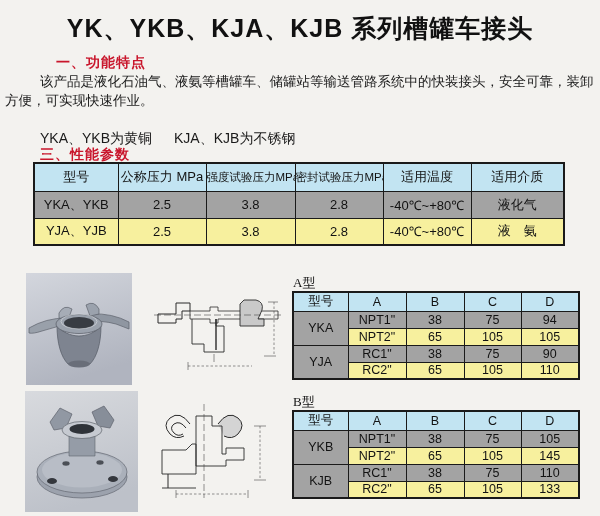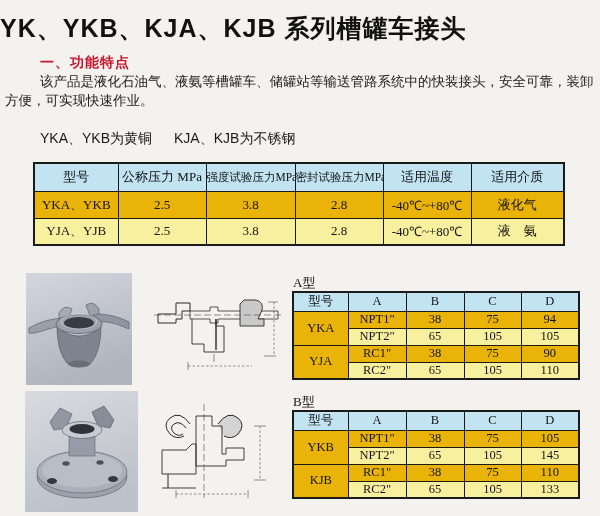--- a/index.html
+++ b/index.html
@@ -4,46 +4,46 @@
 <style>
   html,body{margin:0;padding:0;background:#e6e5e2;}
   .page{
     position:relative; width:600px; height:516px; overflow:hidden;
     background:#f3f2ef;
     font-family:"Liberation Sans", sans-serif;
     color:#1c1c1c;
   }
   .title{
     position:absolute; left:0; top:12px; width:600px;
-    text-align:left; font-size:25px; font-weight:bold; letter-spacing:1px;
+    text-align:center; font-size:25px; font-weight:bold; letter-spacing:1px;
     color:#111;
   }
   .sec-h{
     position:absolute; left:40px;
     font-size:14px; font-weight:bold; color:#c9162c; letter-spacing:1px;
   }
-  .sec-h.h1{top:54px;}
+  .sec-h.h1{top:54px;margin-left:16px;}
   .sec-h.h2{top:112px;}
   .sec-h.h3{top:146px;}
   .sec-h.h4{top:250px; left:38px;}
   .para{
     position:absolute; left:5px; top:72px; width:592px;
     font-size:13.5px; line-height:19px; color:#1a1a1a;
   }
   .para .ln{display:block;}
   .para .indent{text-indent:35px;}
   .materials{
     position:absolute; left:40px; top:130px; font-size:14px; color:#1a1a1a;
   }
   .materials .gap{display:inline-block; width:22px;}
   
   table.tbl{
     position:absolute; border-collapse:collapse; table-layout:fixed;
-    font-family:Liberation Serif, serif; color:#131313;
-    border:2px solid #1a1a1a; background:#eab308;
+    font-family:Liberation Sans, sans-serif; color:#131313;
+    border:2px solid #1a1a1a; background:#a3a3a3;
   }
   table.tbl th, table.tbl td{
     border:1px solid #1a1a1a; text-align:center; vertical-align:middle;
     padding:0; font-weight:normal; overflow:hidden; white-space:nowrap;
   }
   table.perf{left:33px; top:162px; width:530px; font-size:13px;}
   table.perf tr.hdr{height:28px;}
   table.perf tr.r{height:27px;}
   table.perf th{background:#c2e4f2;}
   table.perf th.small{font-size:11.5px;}
@@ -77,20 +77,21 @@
   <div class="sec-h h1">一、功能特点</div>
   <div class="para">
     <span class="ln indent">该产品是液化石油气、液氨等槽罐车、储罐站等输送管路系统中的快装接头，安全可靠，装卸</span>
     <span class="ln">方便，可实现快速作业。</span>
   </div>
 
   <div class="materials">
     <span>YKA、YKB为黄铜</span><span class="gap"></span><span>KJA、KJB为不锈钢</span>
   </div>
 
+  <div class="sec-h h3">三、性能参数</div>
 
   <table class="tbl perf">
     <colgroup>
         <col style="width:84px">
         <col style="width:88px">
         <col style="width:89px">
         <col style="width:88px">
         <col style="width:88px">
         <col style="width:93px">
       </colgroup>

